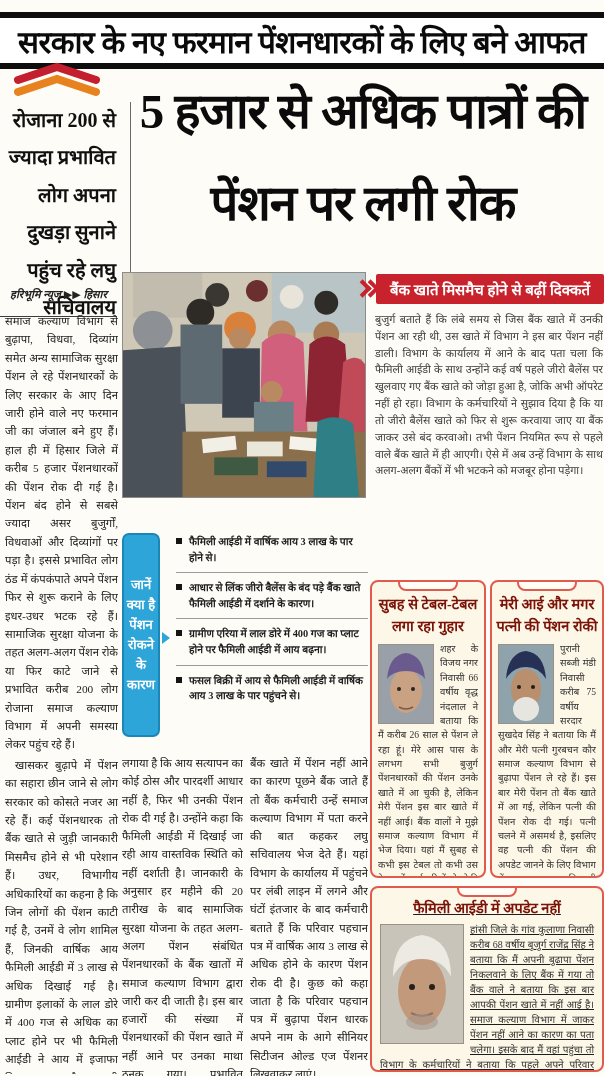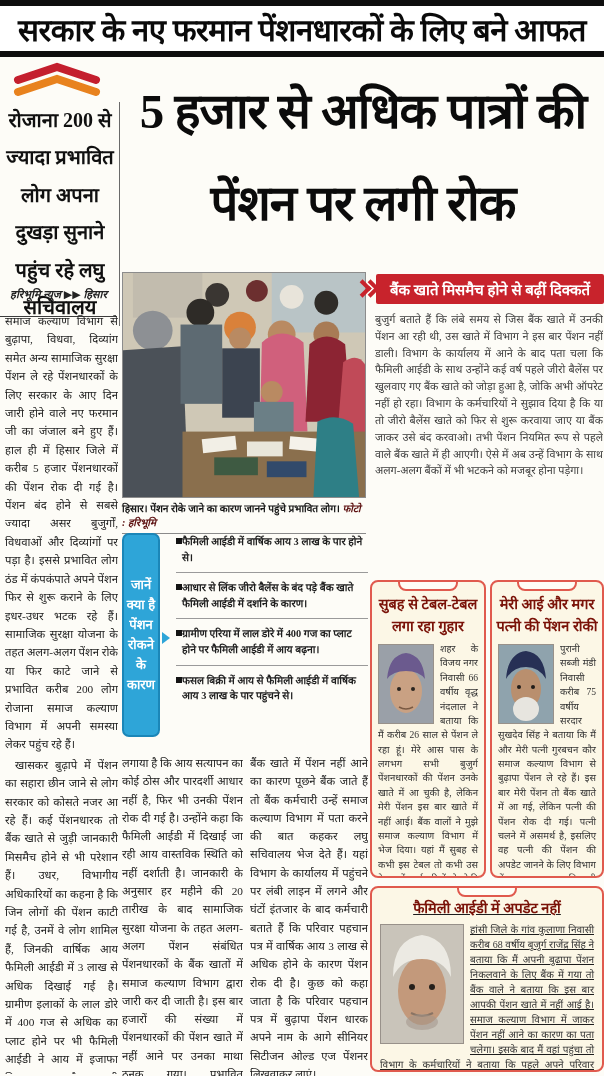--- a/index.html
+++ b/index.html
@@ -3,32 +3,32 @@
 <meta charset="utf-8">
 <style>
   html,body{margin:0;padding:0;background:#e9e7e0;}
   #page{
     position:relative;width:604px;height:1076px;margin:0 auto;
     background:#fdfcf7;overflow:hidden;
     font-family:"Liberation Serif","DejaVu Serif",serif;color:#1d1d1d;
   }
   
   .top-banner{
-    position:absolute;left:0;top:0;width:604px;height:45px;
+    position:absolute;left:0;top:12px;width:604px;height:45px;
     border-top:6px solid #0e0e0e;border-bottom:6px solid #0e0e0e;
     background:#fff;display:flex;align-items:center;justify-content:center;
   }
   .top-banner-title{font-size:31px;font-weight:700;white-space:nowrap;letter-spacing:-.5px;color:#0a0a0a;}
   
   .logo{position:absolute;left:12px;top:62px;width:90px;height:40px;}
   
   .standfirst{
     position:absolute;left:4px;top:102px;width:112px;
-    font-size:20px;font-weight:700;line-height:1.87;text-align:center;color:#101010;
-    border-right:1.5px solid #6a6a6a;padding-right:3px;
+    font-size:20px;font-weight:700;line-height:1.87;text-align:right;color:#101010;
+    border-right:1.5px solid #6a6a6a;padding-right:14px;
   }
   
   .headline{
     position:absolute;left:122px;top:66px;width:482px;
     font-size:49px;font-weight:800;line-height:1.88;text-align:center;color:#0b0b0b;
     letter-spacing:-1px;
   }
   
   .byline{
     position:absolute;left:0;top:286px;width:117px;text-align:center;
@@ -60,21 +60,21 @@
     color:#fff;font-weight:700;font-size:13px;line-height:1.55;text-align:center;
     display:flex;align-items:center;justify-content:center;box-sizing:border-box;padding:2px;
     font-family:"Liberation Sans","DejaVu Sans",sans-serif;
   }
   .reasons-notch{
     position:absolute;left:40px;top:50%;margin-top:-6px;width:0;height:0;
     border-top:6px solid transparent;border-bottom:6px solid transparent;border-left:8px solid #2ea5d8;
   }
   .reasons-list{position:absolute;left:54px;top:0;width:192px;}
   .reason-item{
-    display:flex;padding:7px 0 7px;border-bottom:1px solid #9a9a9a;
+    display:flex;gap:7px;padding:7px 0 7px;border-bottom:1px solid #9a9a9a;
     font-size:10.4px;line-height:1.5;font-weight:600;color:#1f1f1f;text-align:left;
   }
   .reason-item.last{border-bottom:none;}
   .bullet-square{flex:none;width:6px;height:6px;background:#141414;margin-top:4px;}
   
   .mid-col{position:absolute;top:754px;height:322px;font-size:11.3px;line-height:1.62;
     text-align:justify;color:#232323;overflow:hidden;}
   .mid-col.c1{left:122px;width:121px;}
   .mid-col.c2{left:250px;width:118px;}
   
@@ -177,24 +177,20 @@
 
       <rect x="60" y="160" width="184" height="66" fill="#8a6f4d"></rect>
       <rect x="80" y="166" width="34" height="14" fill="#f2efe6" transform="rotate(-6 97 173)"></rect>
       <rect x="125" y="170" width="36" height="15" fill="#e9e6da"></rect>
       <rect x="168" y="166" width="30" height="13" fill="#f5f2ea" transform="rotate(5 183 172)"></rect>
       <rect x="92" y="186" width="44" height="18" fill="#3e5a42"></rect>
       <rect x="145" y="190" width="40" height="16" fill="#314a6b"></rect>
 
       <path d="M196 150 Q214 140 232 152 L238 226 L192 226 Z" fill="#2e7f86"></path>
     </svg>
-  </div>
-  <div class="photo-caption">
-    <span>हिसार। पेंशन रोके जाने का कारण जानने पहुंचे प्रभावित लोग।</span>
-    <span class="photo-credit">फोटो : हरिभूमि</span>
   </div>
 
   <div class="reasons">
     <div class="reasons-label">जानें क्या है पेंशन रोकने के कारण</div>
     <div class="reasons-notch"></div>
     <div class="reasons-list">
       <div class="reason-item">
         <span class="bullet-square"></span>
         <span>फैमिली आईडी में वार्षिक आय 3 लाख के पार होने से।</span>
       </div>

